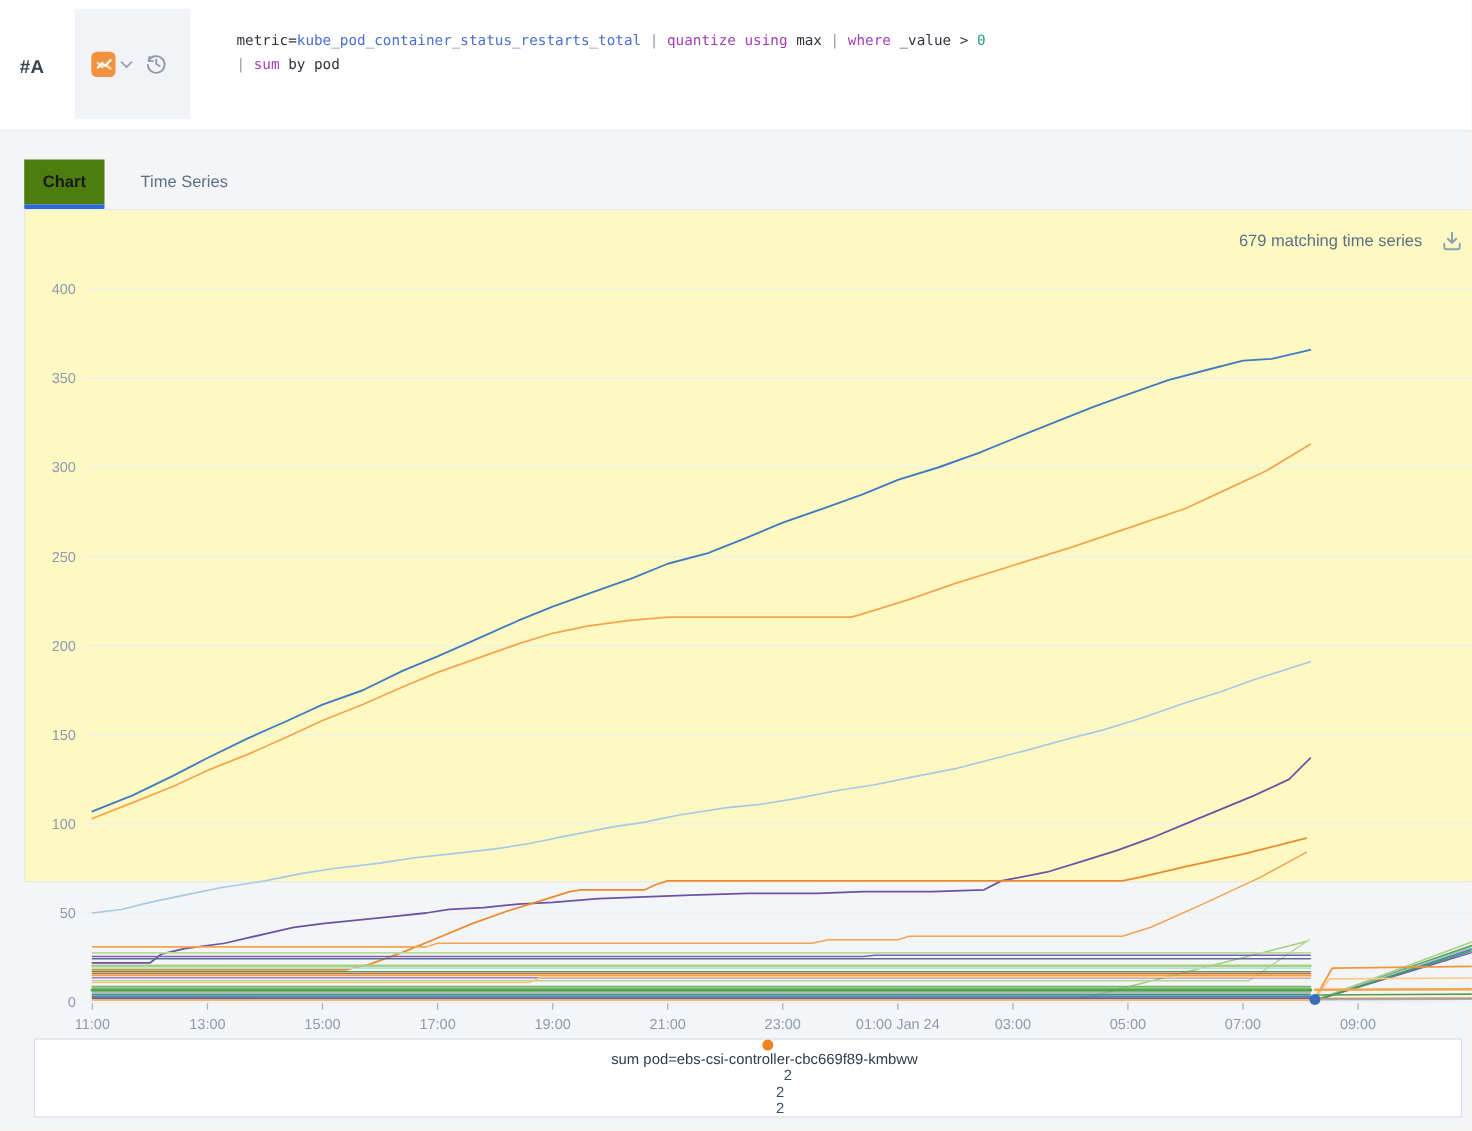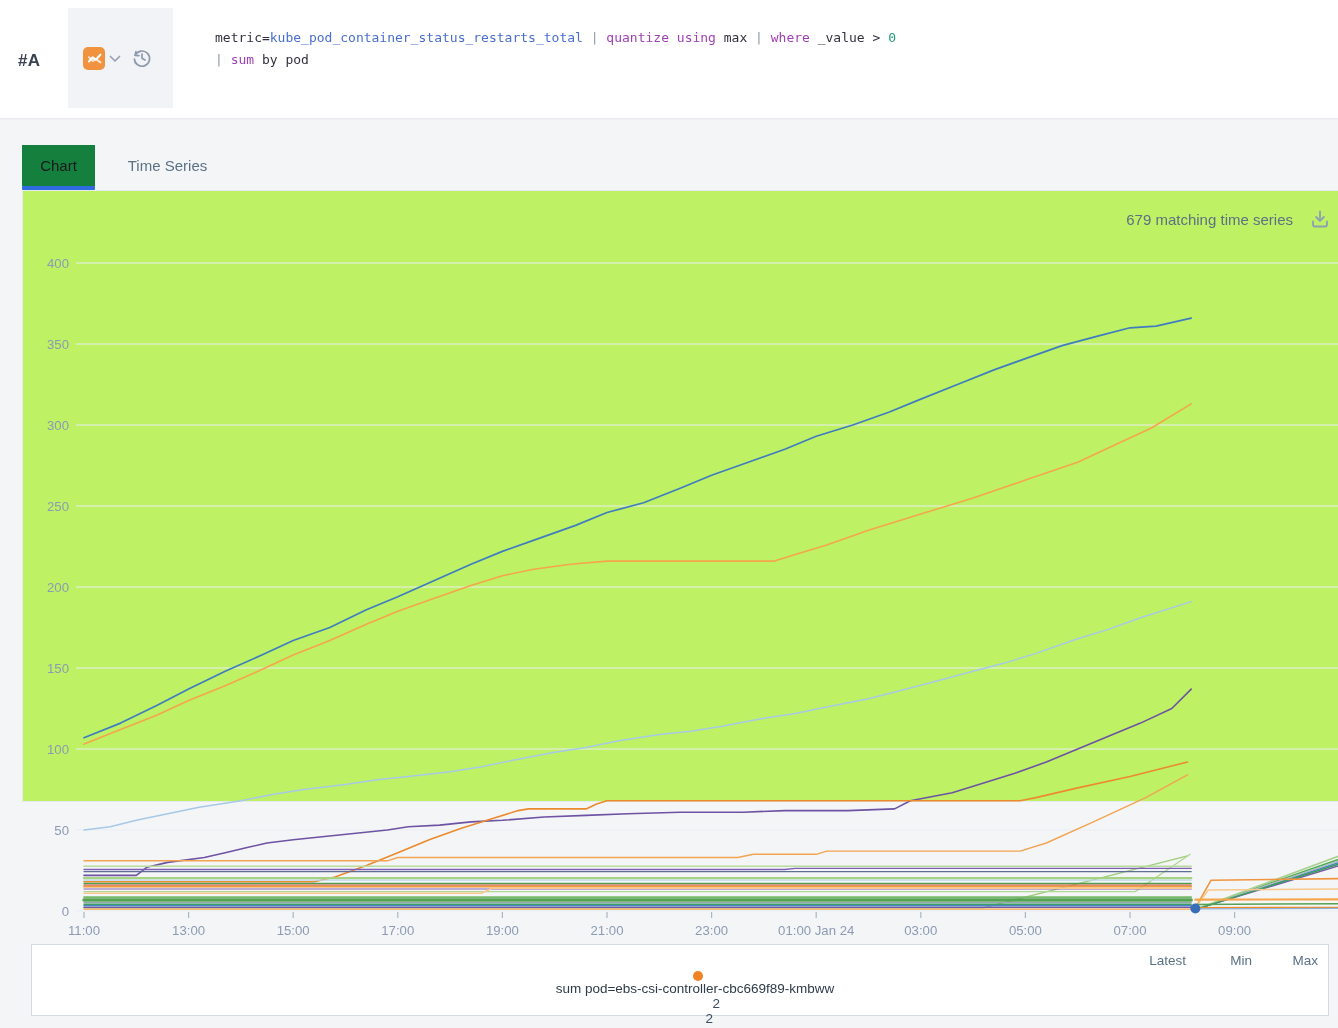--- a/index.html
+++ b/index.html
@@ -14,26 +14,26 @@
   .chart-type-btn { position:absolute; left:15px; top:38px; width:38px; height:24px; display:flex; align-items:center; gap:4px;
                     background:transparent; border:none; cursor:pointer; padding:0; }
   .ct-icon { width:23px; height:23px; border-radius:5px; background:#f0923e; display:flex; align-items:center; justify-content:center; }
   .history-btn { position:absolute; left:62px; top:38px; width:24px; height:24px; background:transparent; border:none; padding:0; cursor:pointer; }
   .query-text { position:absolute; left:215px; top:27px; font-family:"DejaVu Sans Mono", monospace; font-size:13px; line-height:22px; white-space:pre; cursor:text; }
 
   
   .tabs { position:absolute; left:0; top:145px; width:1338px; height:45px; }
   .tab { position:absolute; top:0; height:41px; display:flex; align-items:center; justify-content:center;
          font-size:15px; cursor:pointer; border:none; background:transparent; }
-  .tab.active { background:#15803d; font-weight:400; color:#16191d; }
+  .tab.active { background:#4d7c0f; font-weight:700; color:#16191d; }
   .tab.inactive { color:#5b7186; }
   .tab-underline { position:absolute; top:41px; height:4px; border-radius:1px; }
 
   
-  .chart-panel { position:absolute; left:22px; top:190px; width:1317px; height:612px; background:#bef264;
+  .chart-panel { position:absolute; left:22px; top:190px; width:1317px; height:612px; background:#fef9c3;
                  border:1px solid #e6e9ee; border-right:none; }
   .chart-toolbar { position:absolute; top:17px; right:8px; display:flex; align-items:center; gap:16px; }
   .matching-count { font-size:15px; color:#5b7186; }
   .download-btn { background:transparent; border:none; padding:0; cursor:pointer; width:22px; height:22px; }
   .plot-svg { position:absolute; left:0; top:50px; }
 
   
   .legend-box { position:absolute; left:8px; top:753px; width:1298px; height:72px; background:#fff;
                 border:1px solid #d4dae1; }
   .legend-header { display:flex; align-items:center; height:26px; padding:4px 10px 0 10px; }
@@ -176,26 +176,20 @@
       <polyline points="1172.4,666.8 1188.1,639.2 1316.2,637.6" fill="none" stroke="#f0953f" stroke-width="1.6" stroke-linejoin="round" stroke-linecap="round"></polyline>
       <polyline points="1172.4,666.8 1185.5,648.9 1316.2,648.1" fill="none" stroke="#f8c88c" stroke-width="1.5" stroke-linejoin="round" stroke-linecap="round"></polyline>
       <polyline points="1172.4,658.7 1316.2,658.3" fill="none" stroke="#f5a54a" stroke-width="2.2" stroke-linejoin="round" stroke-linecap="round"></polyline>
       <polyline points="1172.4,663.5 1316.2,662.7" fill="none" stroke="#55a253" stroke-width="1.5" stroke-linejoin="round" stroke-linecap="round"></polyline>
       <polyline points="1172.4,666.8 1316.2,666.4" fill="none" stroke="#ef8c28" stroke-width="1.5" stroke-linejoin="round" stroke-linecap="round"></polyline>
       <polyline points="1172.4,667.9 1316.2,667.4" fill="none" stroke="#8fb0d8" stroke-width="1.3" stroke-linejoin="round" stroke-linecap="round"></polyline>
       <circle cx="1172.375" cy="667.57" r="5" fill="#3a6db8"></circle>
     </svg>
 
   <div class="legend-box">
-    <div class="legend-header">
-      <span class="lg-spacer"></span>
-      <span class="lg-col first">Latest</span>
-      <span class="lg-col">Min</span>
-      <span class="lg-col">Max</span>
-    </div>
     <div class="legend-row">
       <span class="legend-dot" style="background: rgb(240, 131, 36);"></span>
       <span class="legend-label">sum pod=ebs-csi-controller-cbc669f89-kmbww</span>
       <span class="lg-spacer"></span>
       <span class="lg-val first">2</span>
       <span class="lg-val">2</span>
       <span class="lg-val">2</span>
     </div>
   </div>
 </div>

